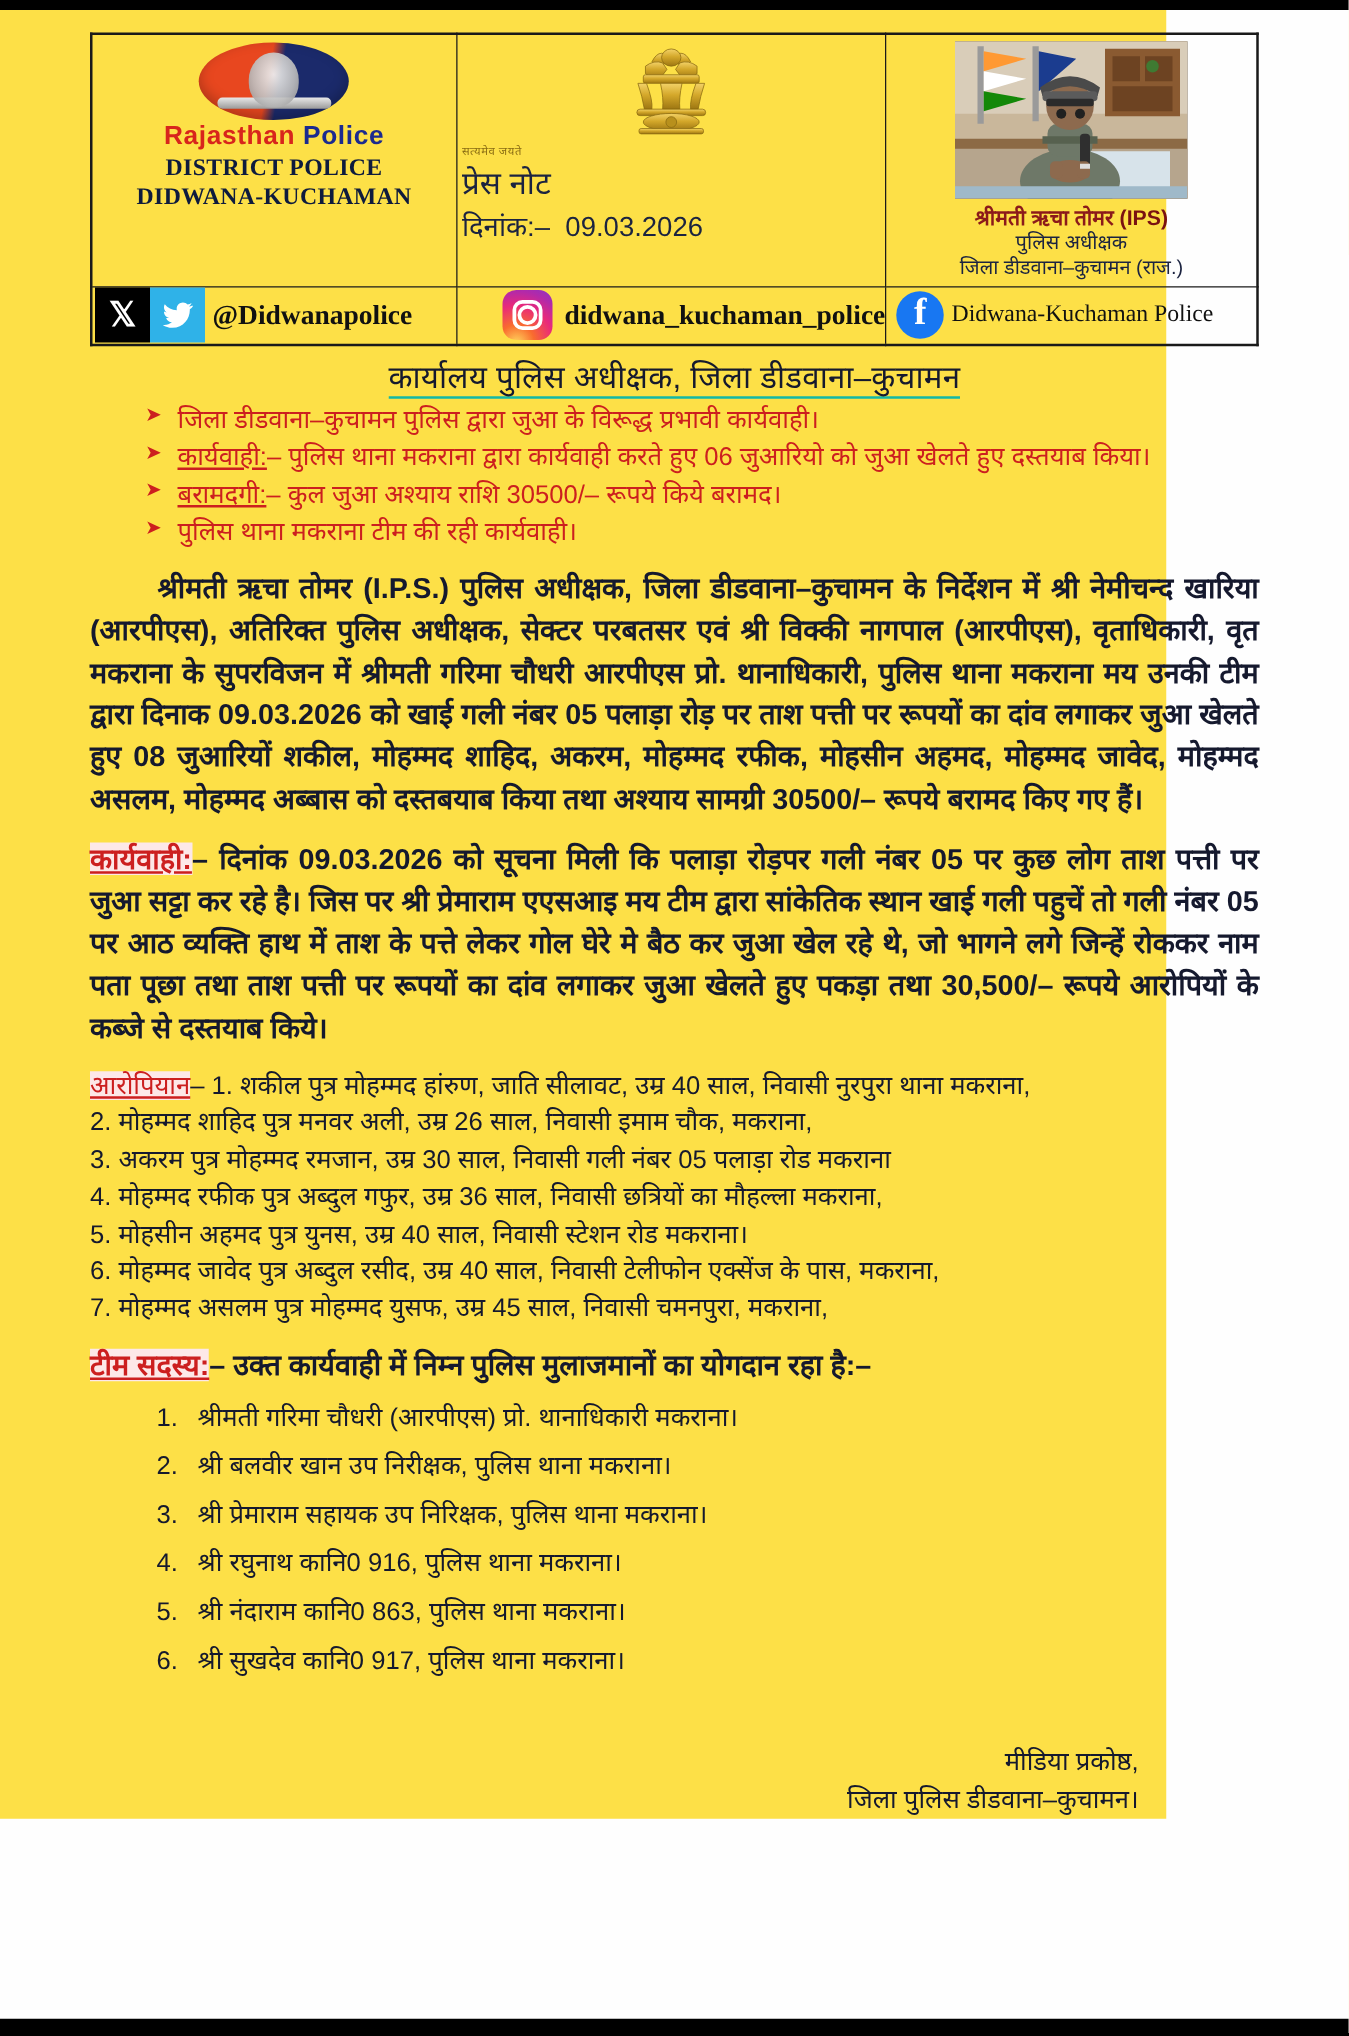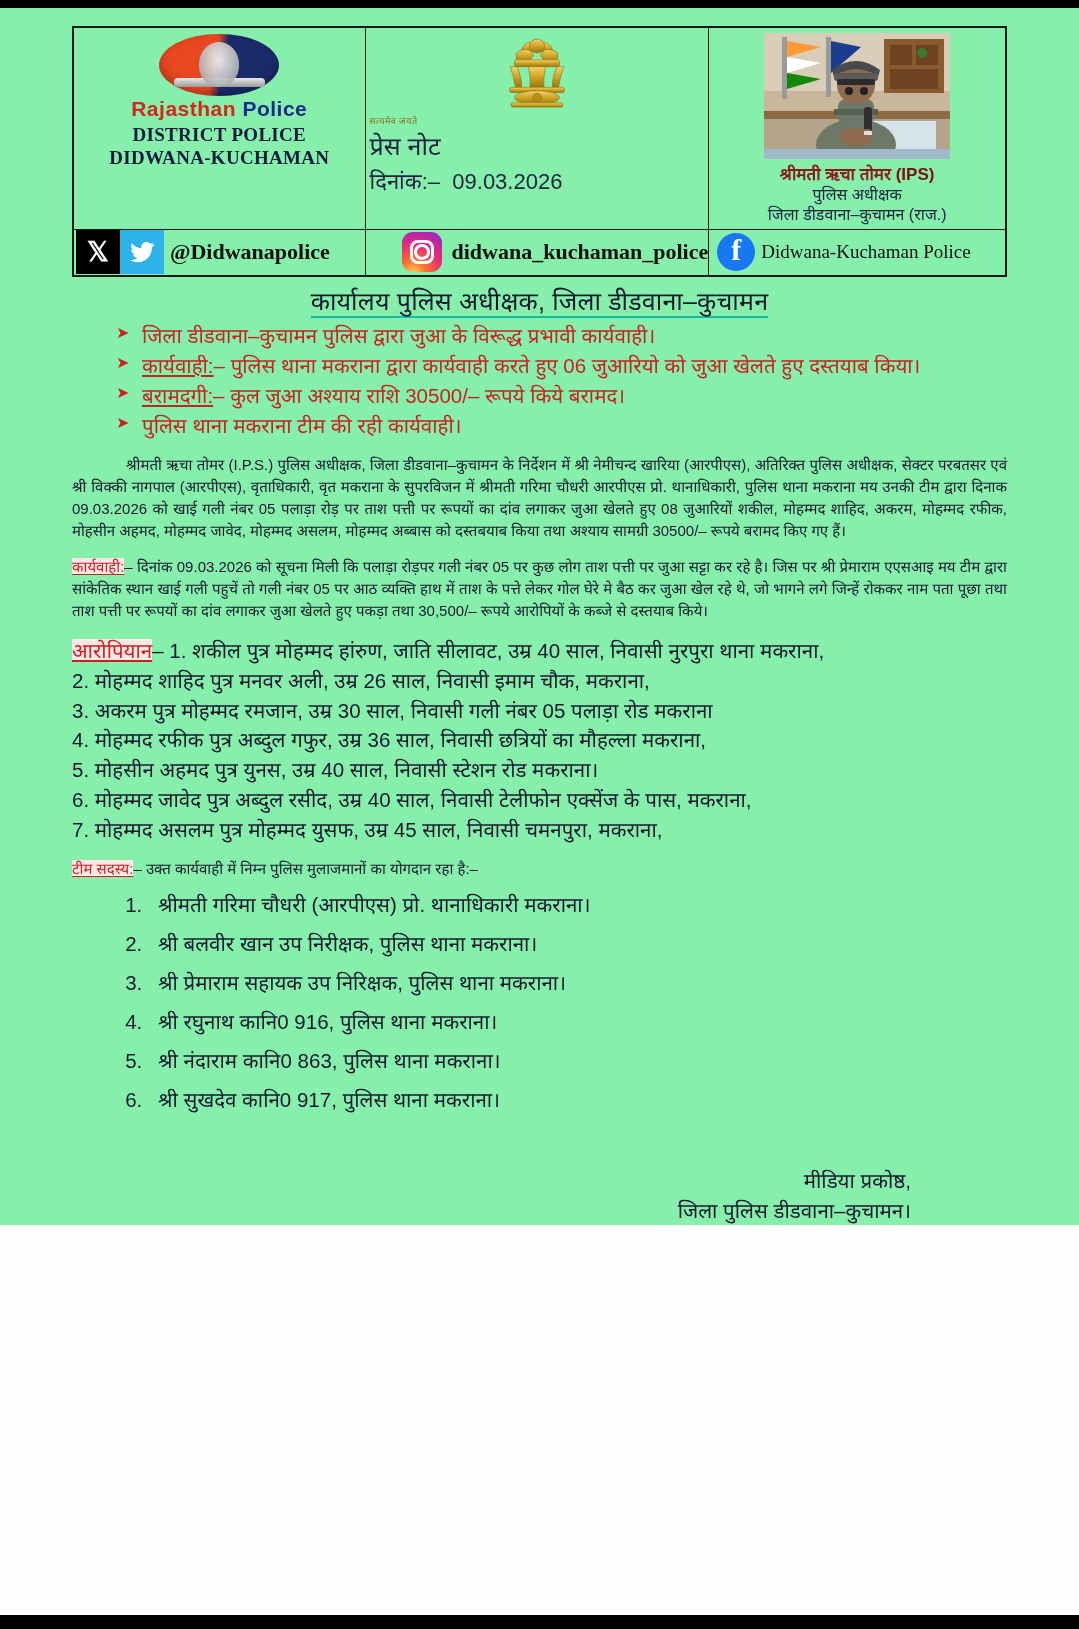--- a/index.html
+++ b/index.html
@@ -18,23 +18,23 @@
 
   
   .screen-bar {
     background: #000000;
     width: 100%;
   }
   .screen-bar.top { height: 8px; }
 
   .page {
     position: relative;
-    width: 1079px;
+    width: 933px;
     padding: 10px 0 0 0;
-    background: #86efac;
+    background: #fde047;
   }
 
   
   .header-table {
     margin: 8px 72px 0 72px;
     border: 2px solid #1a1a1a;
     border-collapse: collapse;
     width: 935px;
   }
   .header-table td {
@@ -243,25 +243,26 @@
   ul.bullets li::before {
     content: "\27A4";
     position: absolute;
     left: 0; top: 1px;
     color: #cc1f1f;
     font-size: 16px;
   }
   .u { text-decoration: underline; text-underline-offset: 2px; }
 
   p.para {
-    font-size: 15px;
+    font-size: 23px;
     line-height: 1.47;
     text-align: justify;
     margin-top: 14px;
     color: #15192e;
+    font-weight: bold;
   }
   p.para.indent { text-indent: 54px; }
   .hl {
     color: #cc1f1f;
     text-decoration: underline;
     text-underline-offset: 2px;
     background: #fde8e8;
     text-align: right;
   }
 

